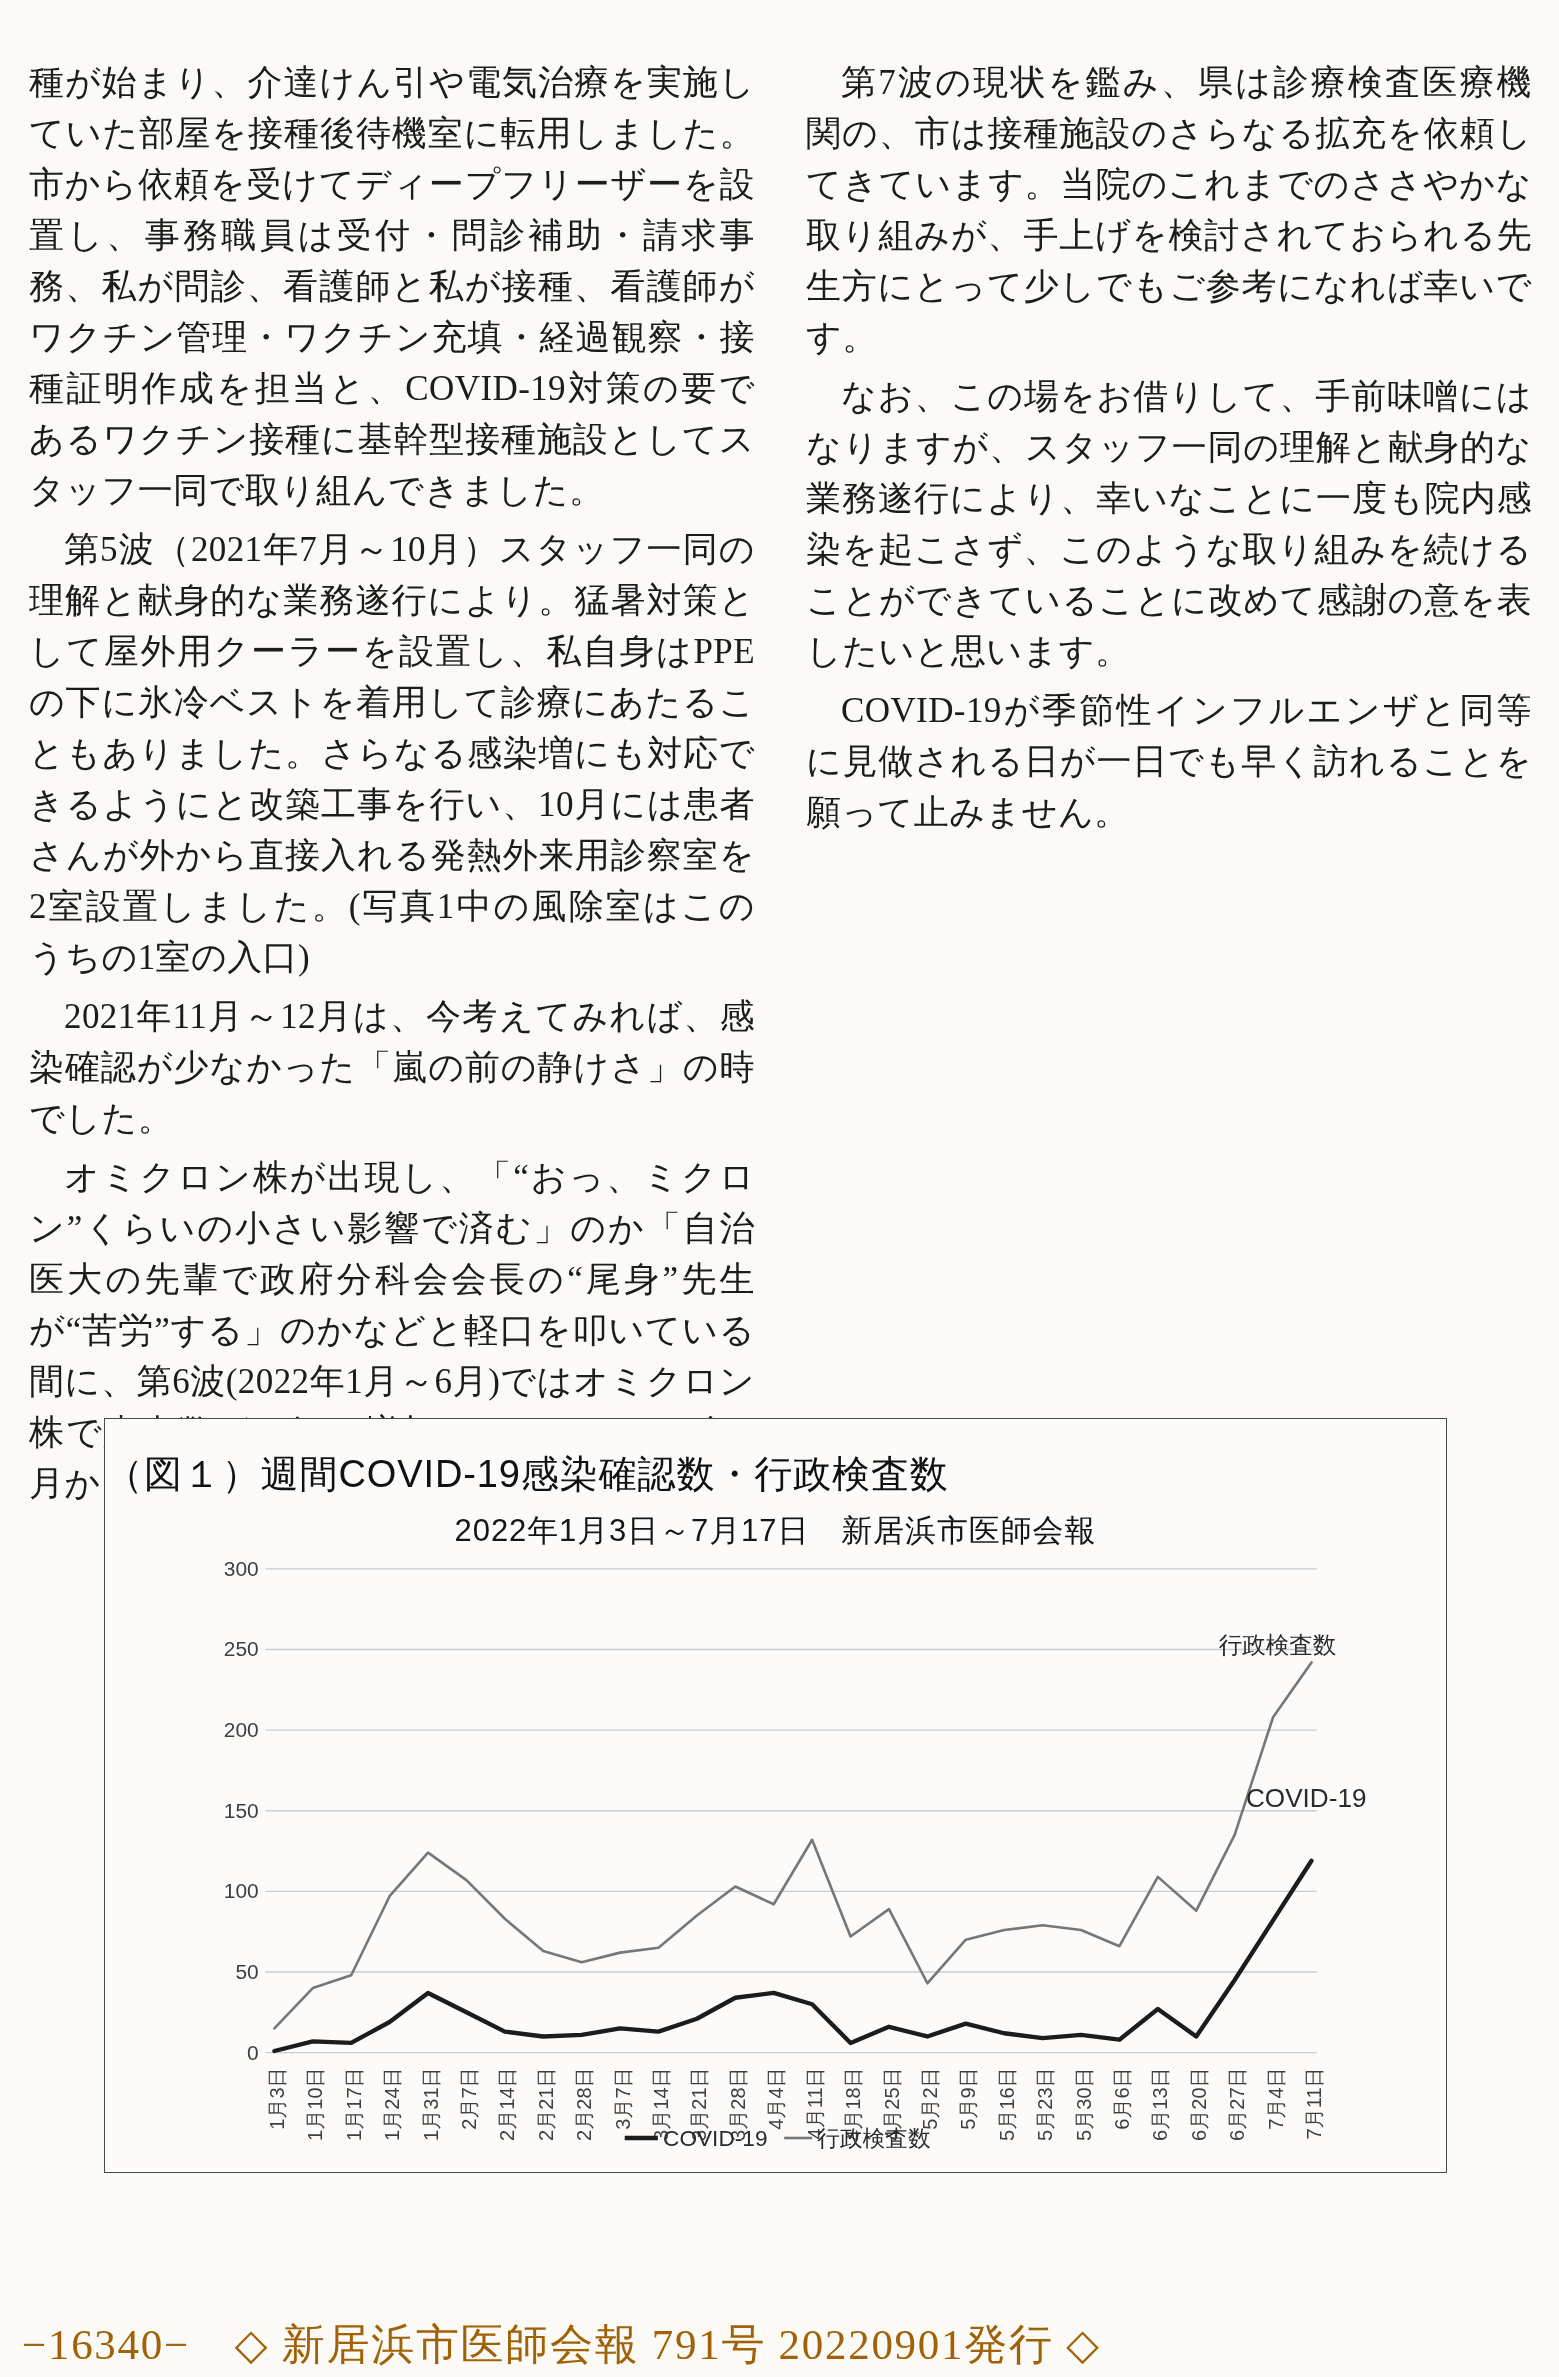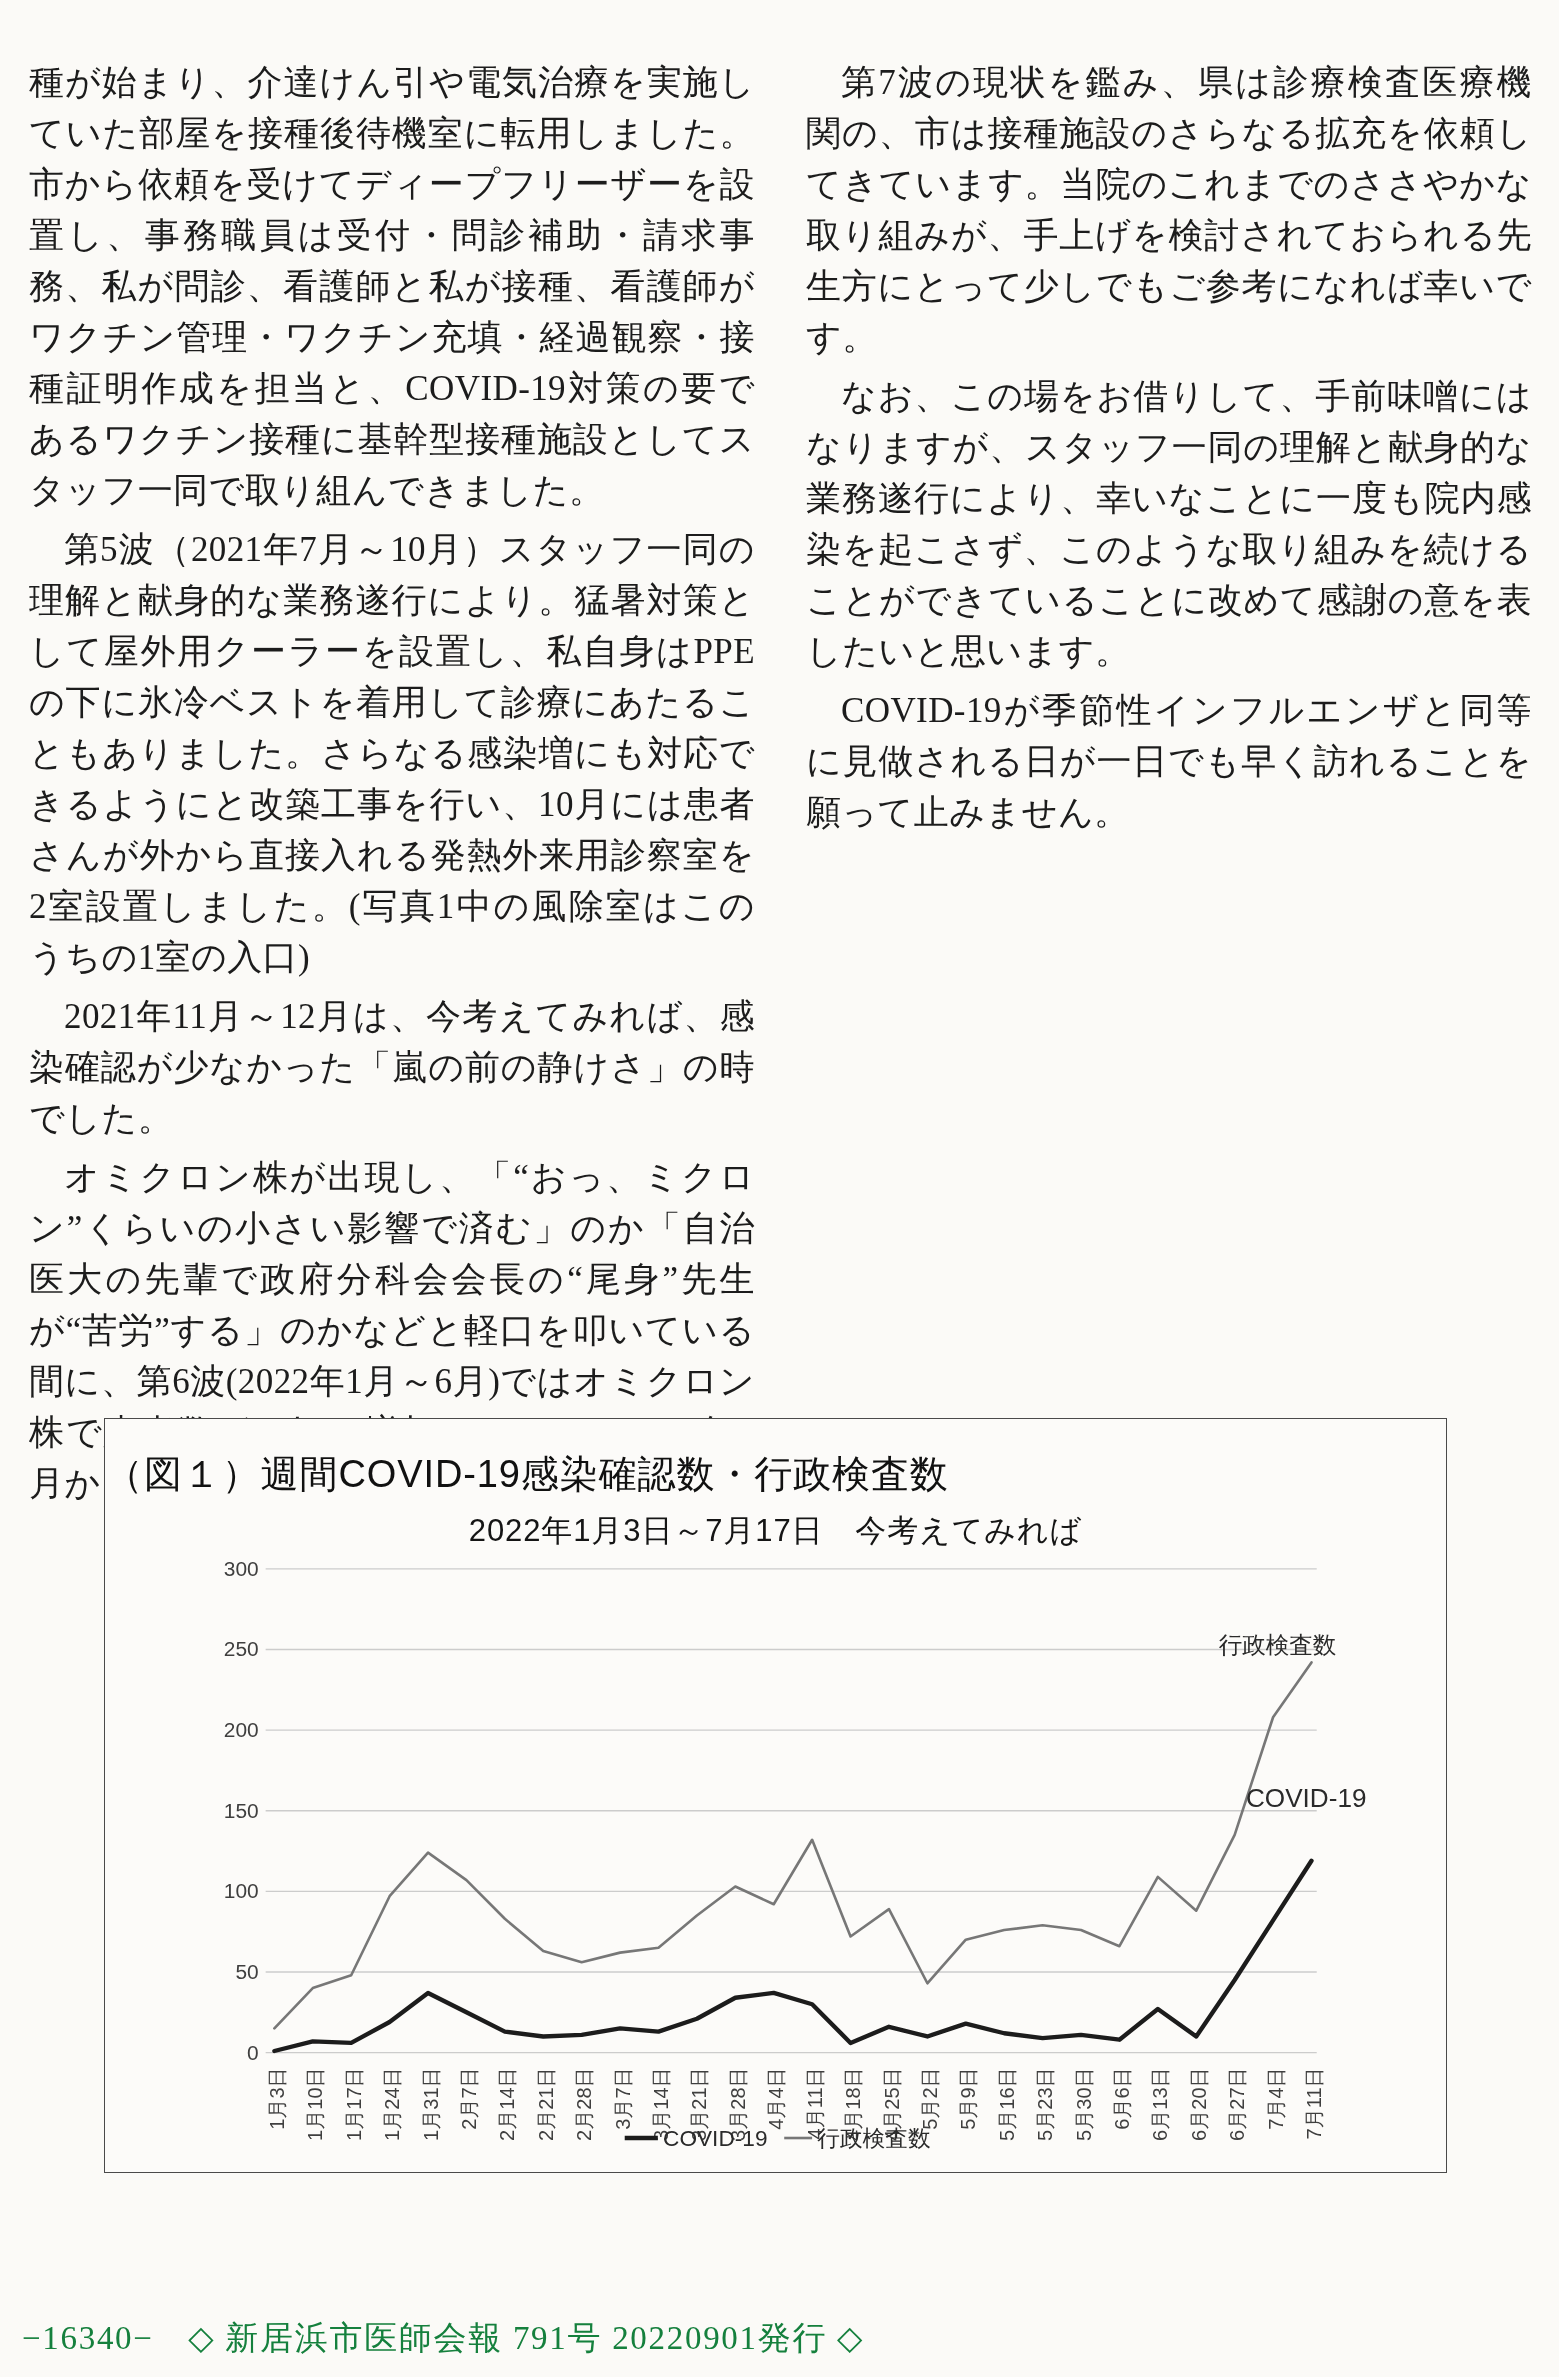--- a/index.html
+++ b/index.html
@@ -37,21 +37,21 @@
   }
   .chart-subtitle{
     position:absolute;left:0;top:91px;width:100%;
     text-align:center;font-size:31px;font-weight:400;color:#151515;
     letter-spacing:0.9px;
   }
   .chart-svg{position:absolute;left:0;top:0;width:100%;height:100%;}
   .chart-svg text{font-family:"Liberation Sans","DejaVu Sans",sans-serif;}
   .page-footer{
     position:absolute;left:22px;top:2316px;
-    font-size:33px;color:#15803d;letter-spacing:1.7px;
+    font-size:43px;color:#a16207;letter-spacing:1.7px;
     font-family:"Liberation Serif","DejaVu Serif",serif;
   }
 </style>
 </head>
 <body>
 
 <div class="page">
 
   <div class="column column-left">
     <p class="para">種が始まり、介達けん引や電気治療を実施していた部屋を接種後待機室に転用しました。市から依頼を受けてディープフリーザーを設置し、事務職員は受付・問診補助・請求事務、私が問診、看護師と私が接種、看護師がワクチン管理・ワクチン充填・経過観察・接種証明作成を担当と、COVID-19対策の要であるワクチン接種に基幹型接種施設としてスタッフ一同で取り組んできました。</p>
@@ -61,21 +61,21 @@
   </div>
 
   <div class="column column-right">
     <p class="para indent">第7波の現状を鑑み、県は診療検査医療機関の、市は接種施設のさらなる拡充を依頼してきています。当院のこれまでのささやかな取り組みが、手上げを検討されておられる先生方にとって少しでもご参考になれば幸いです。</p>
     <p class="para indent">なお、この場をお借りして、手前味噌にはなりますが、スタッフ一同の理解と献身的な業務遂行により、幸いなことに一度も院内感染を起こさず、このような取り組みを続けることができていることに改めて感謝の意を表したいと思います。</p>
     <p class="para indent">COVID-19が季節性インフルエンザと同等に見做される日が一日でも早く訪れることを願って止みません。</p>
   </div>
 
   <div class="chart-figure">
     <div class="chart-title">（図１）週間COVID-19感染確認数・行政検査数</div>
-    <div class="chart-subtitle">2022年1月3日～7月17日　今考えてみれば</div>
+    <div class="chart-subtitle">2022年1月3日～7月17日　新居浜市医師会報</div>
     <svg id="chart-svg" class="chart-svg" viewBox="0 0 1538 864" aria-hidden="true">
         <line x1="184" y1="727" x2="1390" y2="727" stroke="#cccccc" stroke-width="1.6"></line>
         <text x="176" y="735" text-anchor="end" font-size="24" fill="#3f3f3f">0</text>
         <line x1="184" y1="634.5" x2="1390" y2="634.5" stroke="#cccccc" stroke-width="1.6"></line>
         <text x="176" y="642.5" text-anchor="end" font-size="24" fill="#3f3f3f">50</text>
         <line x1="184" y1="542" x2="1390" y2="542" stroke="#cccccc" stroke-width="1.6"></line>
         <text x="176" y="550" text-anchor="end" font-size="24" fill="#3f3f3f">100</text>
         <line x1="184" y1="449.5" x2="1390" y2="449.5" stroke="#cccccc" stroke-width="1.6"></line>
         <text x="176" y="457.5" text-anchor="end" font-size="24" fill="#3f3f3f">150</text>
         <line x1="184" y1="357" x2="1390" y2="357" stroke="#cccccc" stroke-width="1.6"></line>

